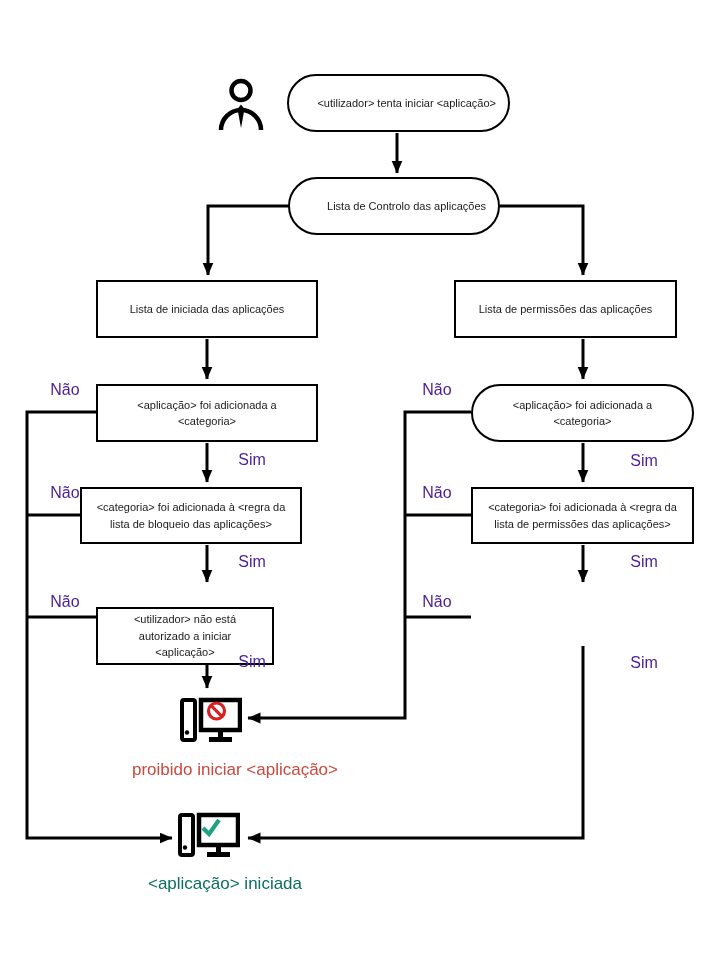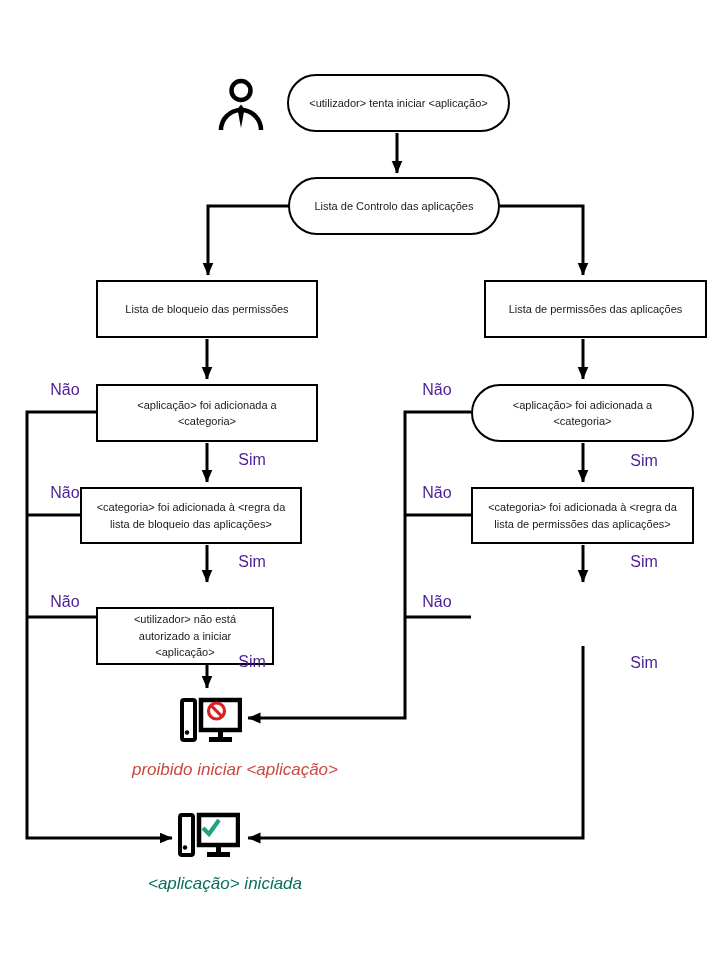--- a/index.html
+++ b/index.html
@@ -2,23 +2,23 @@
 <html><head>
 <meta charset="utf-8">
 <style>
   html,body{margin:0;padding:0;background:#ffffff;}
   #canvas{position:relative;width:720px;height:960px;background:#ffffff;overflow:hidden;
           font-family:"Liberation Sans", sans-serif;color:#1a1a1a;}
   #wires{position:absolute;left:0;top:0;width:720px;height:960px;z-index:1;}
   .node{position:absolute;z-index:2;border:2px solid #000;background:#fff;box-sizing:border-box;
         display:flex;align-items:center;justify-content:center;text-align:center;
         font-size:11px;line-height:1.5;padding:4px 12px;}
-  .stadium{border-radius:30px;}
+  .stadium{border-radius:30px;justify-content:flex-end;}
   .edge-label{position:absolute;z-index:3;font-size:16px;color:#4c1d95;text-align:center;width:44px;}
-  .outcome{position:absolute;z-index:3;font-size:17px;text-align:center;font-style:italic;}
+  .outcome{position:absolute;z-index:3;font-size:17px;text-align:center;}
   .outcome.blocked{color:#c9493f;}
   .outcome.started{color:#0b6e60;}
   .icon-wrap{position:absolute;z-index:2;}
 </style>
 </head>
 <body>
 
 <div id="canvas">
 
   <svg id="wires" viewBox="0 0 720 960">
@@ -58,24 +58,24 @@
 
   <div class="node stadium" style="left:287px;top:74px;width:223px;height:58px">
     <span>&lt;utilizador&gt; tenta iniciar &lt;aplicação&gt;</span>
   </div>
 
   <div class="node stadium" style="left:288px;top:177px;width:212px;height:58px">
     <span>Lista de Controlo das aplicações</span>
   </div>
 
   <div class="node" style="left:96px;top:280px;width:222px;height:58px">
-    <span>Lista de bloqueio das permissões</span>
+    <span>Lista de iniciada das aplicações</span>
   </div>
 
-  <div class="node" style="left:484px;top:280px;width:223px;height:58px">
+  <div class="node" style="left:454px;top:280px;width:223px;height:58px">
     <span>Lista de permissões das aplicações</span>
   </div>
 
   <div class="node" style="left:96px;top:384px;width:222px;height:58px">
     <span>&lt;aplicação&gt; foi adicionada a &lt;categoria&gt;</span>
   </div>
 
   <div class="node stadium" style="left:471px;top:384px;width:223px;height:58px">
     <span>&lt;aplicação&gt; foi adicionada a &lt;categoria&gt;</span>
   </div>

